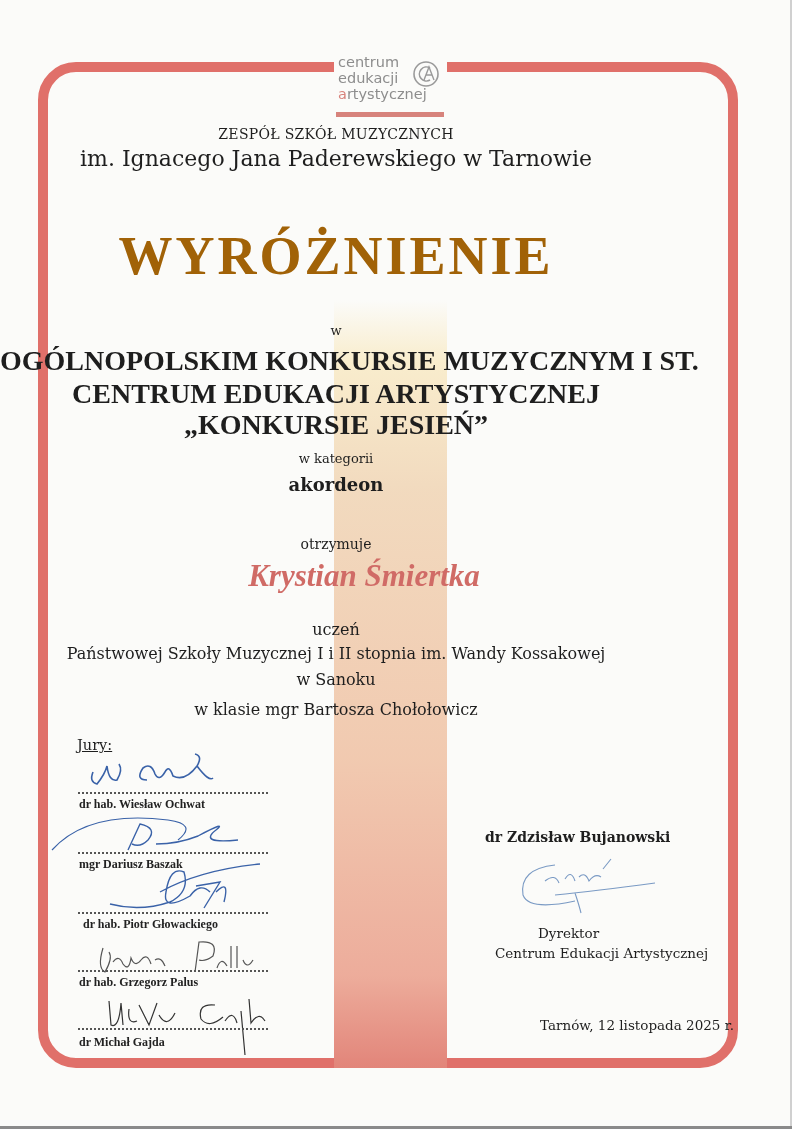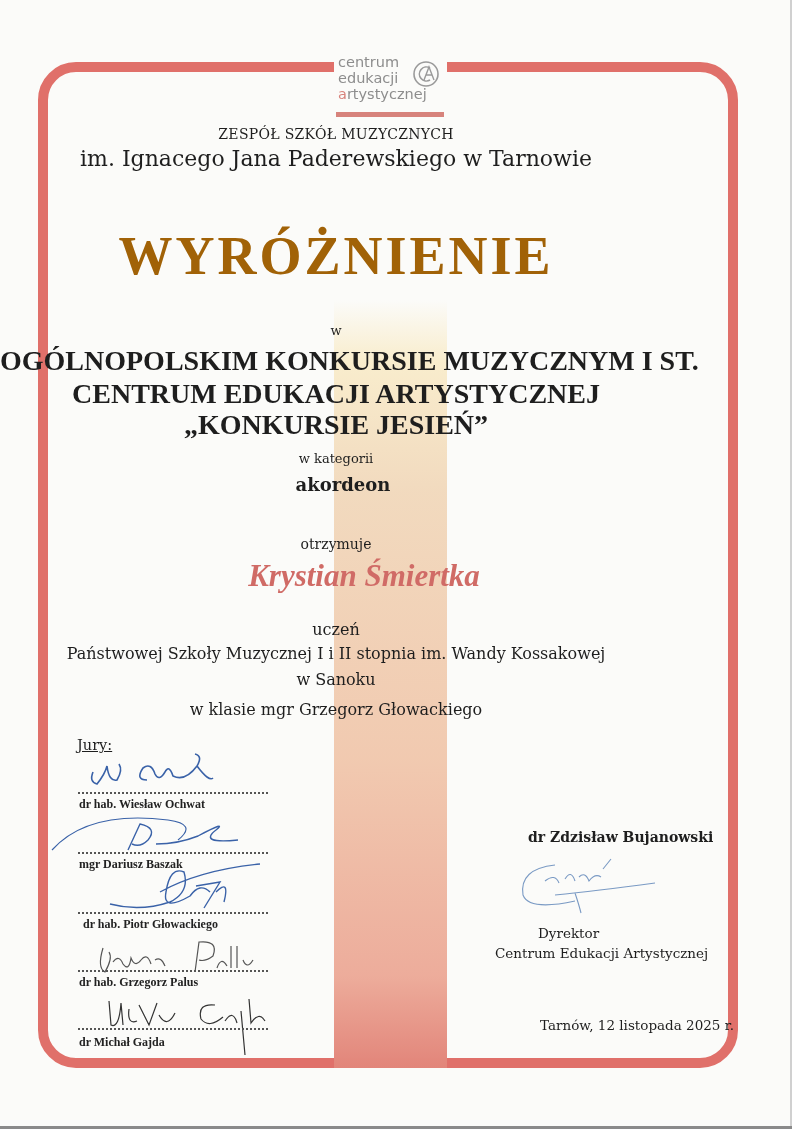--- a/index.html
+++ b/index.html
@@ -44,21 +44,21 @@
   .header1 { top: 126px; font-size: 14px; letter-spacing: 0.3px; }
   .header2 { top: 146px; font-size: 22px; }
   .title {
     top: 225px; font-size: 54px; font-weight: bold; color: #a16207;
     letter-spacing: 3px; font-family: "Liberation Serif", serif;
   }
   .w { top: 323px; font-size: 13px; }
   .comp { font-weight: bold; font-size: 28px; font-family: "Liberation Serif", serif; }
   .comp1 { top: 345px; } .comp2 { top: 378px; } .comp3 { top: 409px; }
   .cat-label { top: 451px; font-size: 13px; }
-  .cat { top: 474px; font-size: 18px; font-weight: bold; padding-left: 7px; }
+  .cat { top: 474px; font-size: 18px; font-weight: bold; }
   .receives { top: 536px; font-size: 14px; }
   .name {
     top: 558px; font-size: 31px; font-style: italic; font-weight: bold;
     color: #d06b66; font-family: "Liberation Serif", serif; padding-left: 28px;
   }
   .s1 { top: 620px; font-size: 16px; }
   .s2 { top: 644px; font-size: 16px; }
   .s3 { top: 670px; font-size: 16px; }
   .s4 { top: 700px; font-size: 16px; }
   .jury-label {
@@ -67,21 +67,21 @@
   .jury-line {
     position: absolute; left: 78px; width: 190px; height: 0;
     border-top: 2px dotted #555;
   }
   .jury-name {
     position: absolute; left: 79px; font-size: 12px; font-weight: bold;
     font-family: "Liberation Serif", serif; color: #222;
   }
   .sig { position: absolute; }
   .dir-name {
-    position: absolute; left: 528px; top: 829px; font-size: 14px; font-weight: bold;
+    position: absolute; left: 485px; top: 829px; font-size: 14px; font-weight: bold;
   }
   .dir-role { position: absolute; left: 0; width: 792px; text-align: center; }
   .dir-role1 { left: 538px; width: auto; top: 925px; font-size: 13.5px; text-align: center; }
   .dir-role2 { left: 495px; width: auto; top: 945px; font-size: 13.5px; }
   .place-date { position: absolute; left: 540px; top: 1017px; font-size: 13.5px; }
 </style>
 </head>
 <body>
 
 <div class="page-edge"></div>
@@ -113,21 +113,21 @@
 
 <div class="t cat-label">w kategorii</div>
 <div class="t cat">akordeon</div>
 
 <div class="t receives">otrzymuje</div>
 <div class="t name">Krystian Śmiertka</div>
 
 <div class="t s1">uczeń</div>
 <div class="t s2">Państwowej Szkoły Muzycznej I i II stopnia im. Wandy Kossakowej</div>
 <div class="t s3">w Sanoku</div>
-<div class="t s4">w klasie mgr Grzegorz Głowackiego</div>
+<div class="t s4">w klasie mgr Bartosza Chołołowicz</div>
 
 <div class="jury-label">Jury:</div>
 
 <svg class="sig" style="left:85px;top:752px" width="140" height="40" viewBox="0 0 140 40">
   <path d="M8 20 Q4 30 12 32 Q20 22 22 14 Q24 30 32 28 Q38 18 34 12" fill="none" stroke="#3a62a8" stroke-width="1.6"></path>
   <path d="M62 28 Q50 28 58 16 Q66 10 70 22 Q74 30 80 20 Q84 12 88 24 Q100 30 112 14 Q118 4 110 2 M112 14 Q124 30 128 26" fill="none" stroke="#3a62a8" stroke-width="1.6"></path>
 </svg>
 <div class="jury-line" style="top:792px"></div>
 <div class="jury-name" style="top:797px">dr hab. Wiesław Ochwat</div>
 

